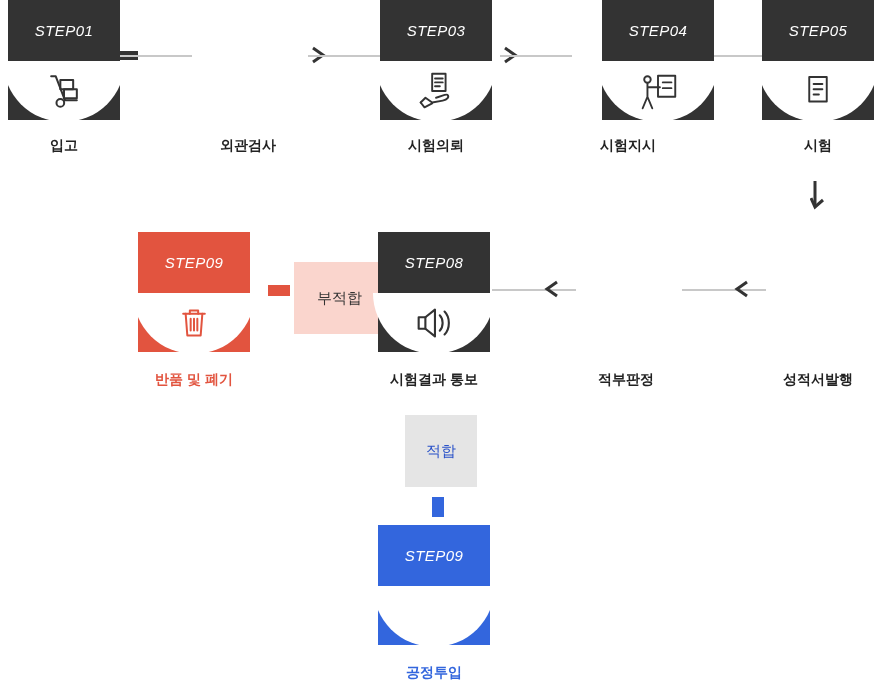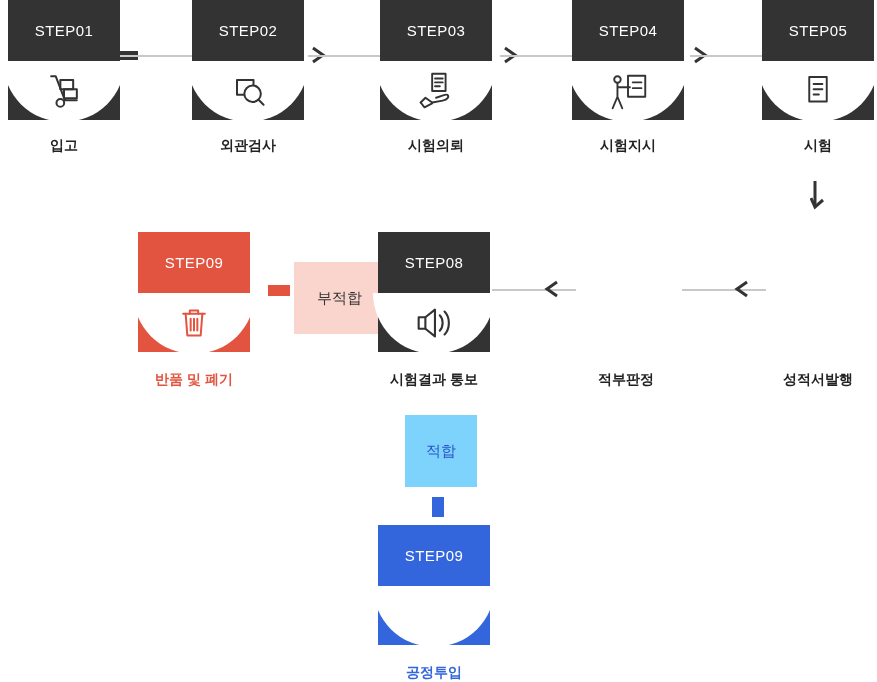--- a/index.html
+++ b/index.html
@@ -27,20 +27,21 @@
     width: 122px; height: 122px;
     border-radius: 50%;
     background: #ffffff;
     clip-path: inset(50% 0 0 0);
   }
   .node .steplabel {
     position: absolute; left: 0; top: 0; width: 112px;
     height: 61px;
     display: flex; align-items: center; justify-content: center;
     color: #ffffff;
+    font-style: italic;
     font-size: 15px;
     letter-spacing: 0.4px;
     z-index: 3;
   }
   .node .glyph {
     position: absolute; left: 0; top: 61px; width: 112px; height: 59px;
     display: flex; align-items: center; justify-content: center;
     z-index: 4;
   }
   .node .glyph svg { display: block; }
@@ -71,21 +72,21 @@
   .stub.blue { background: #3366dd; }
 
   
   .decision {
     position: absolute;
     display: flex; align-items: center; justify-content: center;
     font-size: 15px;
     font-weight: 400;
   }
   .decision.fail { background: #fad5cd; color: #333333; }
-  .decision.pass { background: #7dd3fc; color: #2a52c8; }
+  .decision.pass { background: #e5e5e5; color: #2a52c8; }
 </style>
 </head>
 <body>
 
 <div id="stage">
 
   <div class="stub" style="left:120px; top:51px;"></div>
   <div class="hline" style="left:120px; top:55px; width:72px;"></div>
   <svg class="arrow" style="left:312px; top:46px;" width="16" height="18" viewBox="0 0 16 18">
     <path d="M1 2 L11 9 L1 16" fill="none" stroke="#333333" stroke-width="3"></path>
@@ -116,54 +117,40 @@
           <rect x="20" y="12" width="14" height="10"></rect>
           <rect x="24" y="22" width="14" height="10"></rect>
           <circle cx="20" cy="37" r="4.2"></circle>
           <path d="M25 34 L38 34"></path>
         </g>
       </svg>
     </div>
   </div>
   <div class="caption" style="left:8px; top:137px; width:112px;">입고</div>
 
-  <div class="node dark" style="left:192px; top:0px;">
-    <div class="sq"></div>
-    <div class="circ"></div>
-    <div class="steplabel">STEP02</div>
-    <div class="glyph">
-      <svg width="44" height="44" viewBox="0 0 48 48">
-        <g fill="none" stroke="#333" stroke-width="2.2" stroke-linecap="round" stroke-linejoin="round">
-          <path d="M12 12 L30 12 L30 28 L12 28 Z"></path>
-          <circle cx="29" cy="27" r="9" fill="#fff"></circle>
-          <path d="M35.5 33.5 L41 39"></path>
-        </g>
-      </svg>
-    </div>
-  </div>
   <div class="caption" style="left:192px; top:137px; width:112px;">외관검사</div>
 
   <div class="node dark" style="left:380px; top:0px;">
     <div class="sq"></div>
     <div class="circ"></div>
     <div class="steplabel">STEP03</div>
     <div class="glyph">
       <svg width="46" height="46" viewBox="0 0 48 48">
         <g fill="none" stroke="#333" stroke-width="2" stroke-linecap="round" stroke-linejoin="round">
           <rect x="20" y="6" width="14" height="18"></rect>
           <path d="M23 11 H31 M23 15 H31 M23 19 H28"></path>
           <path d="M8 36 L13 31 L20 36 L31 34 C36 33 38 30 36 28 C34 27 29 30 24 31"></path>
           <path d="M8 36 L12 41 L20 37"></path>
         </g>
       </svg>
     </div>
   </div>
   <div class="caption" style="left:380px; top:137px; width:112px;">시험의뢰</div>
 
-  <div class="node dark" style="left:572px; top:0px;">
+  <div class="node dark" style="left:602px; top:0px;">
     <div class="sq"></div>
     <div class="circ"></div>
     <div class="steplabel">STEP04</div>
     <div class="glyph">
       <svg width="46" height="46" viewBox="0 0 48 48">
         <g fill="none" stroke="#333" stroke-width="2" stroke-linecap="round" stroke-linejoin="round">
           <rect x="24" y="8" width="18" height="22"></rect>
           <path d="M29 15 H38 M29 21 H38"></path>
           <circle cx="13" cy="12" r="3.4"></circle>
           <path d="M13 16 L13 30 M13 30 L8 42 M13 30 L18 42 M13 20 L26 20"></path>

